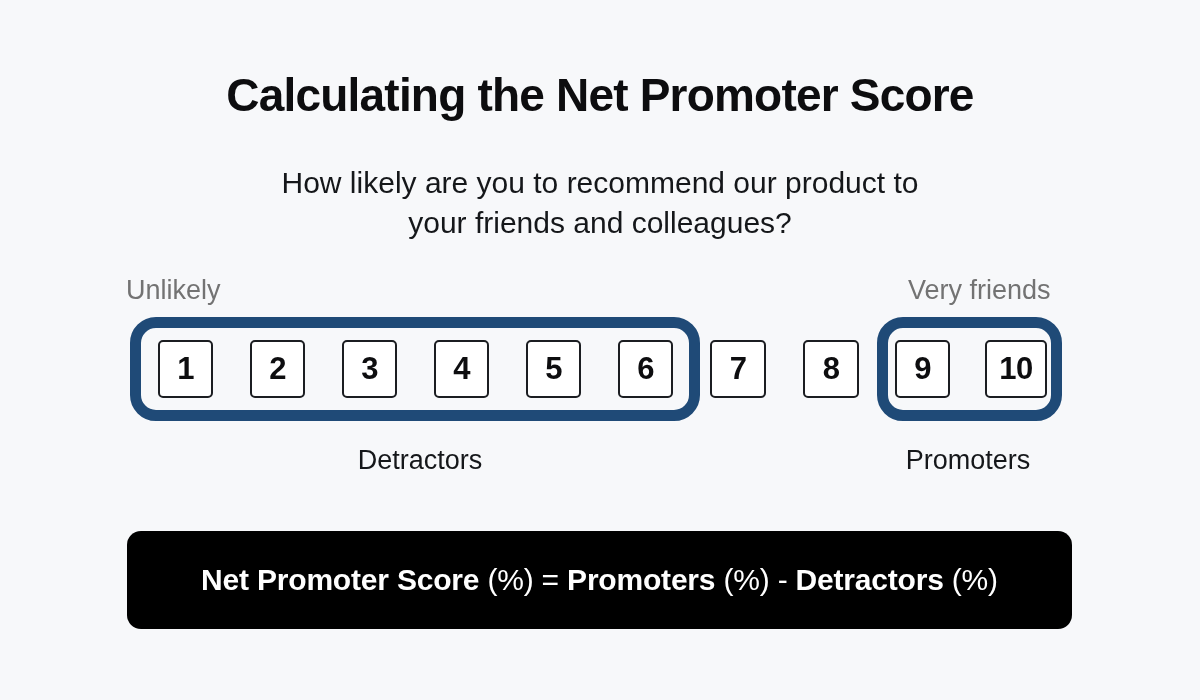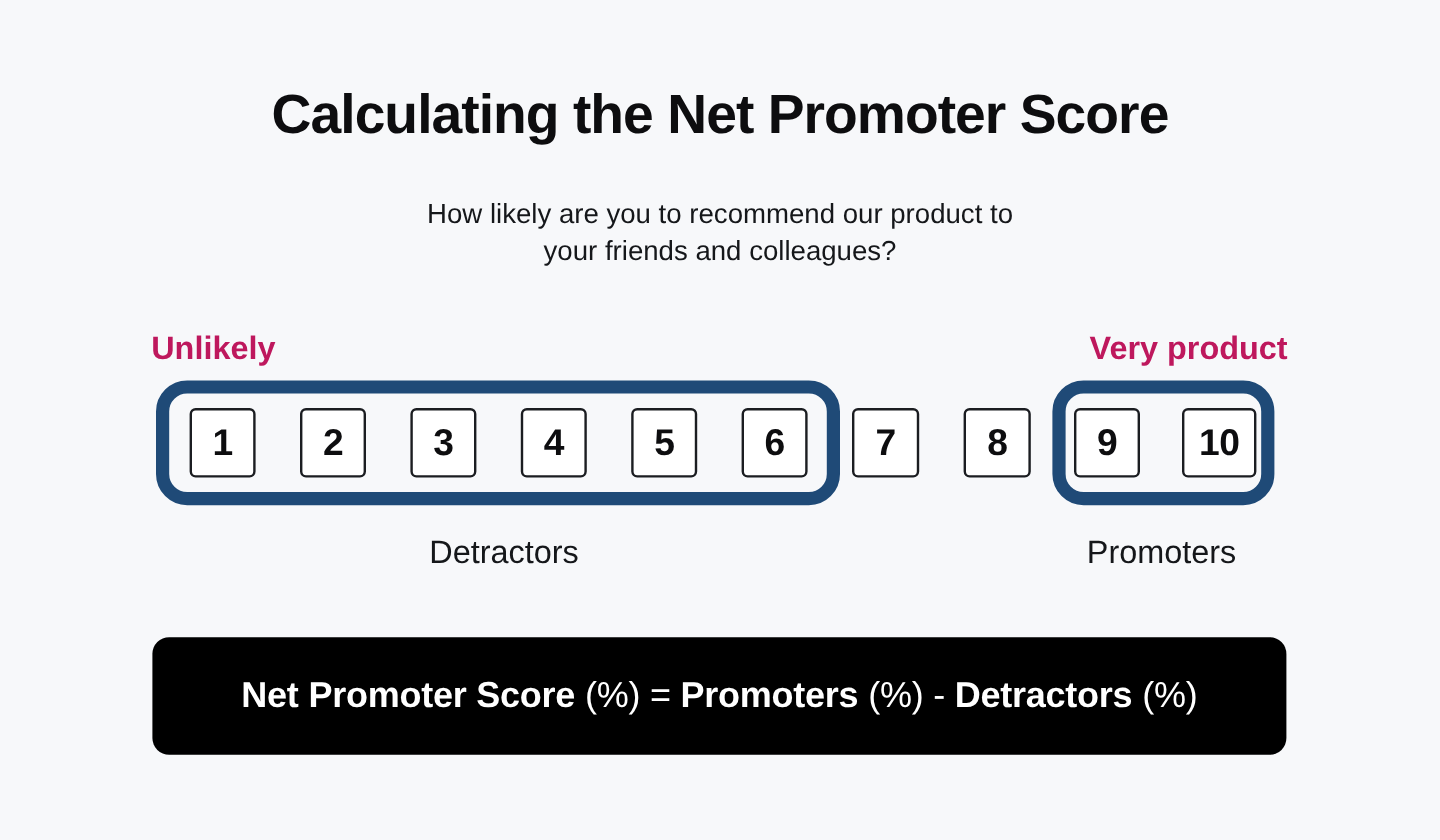--- a/index.html
+++ b/index.html
@@ -38,36 +38,36 @@
     line-height: 1.1;
   }
 
   
   .subtitle {
     position: absolute;
     left: 0;
     top: 163px;
     width: 1200px;
     text-align: center;
-    font-size: 23px;
+    font-size: 30px;
     font-weight: 400;
     color: #15171a;
     line-height: 1.33;
   }
   .subtitle .line {
     display: block;
   }
 
   
   .endpoint-label {
     position: absolute;
     top: 274px;
     font-size: 27px;
-    font-weight: 700;
-    color: #be185d;
+    font-weight: 400;
+    color: #737373;
     line-height: 1.2;
     white-space: nowrap;
   }
   .endpoint-left  { left: 126px; }
   .endpoint-right { left: 908px; }
 
   
   .scale-row {
     position: absolute;
     left: 0;
@@ -163,21 +163,21 @@
 <div class="canvas">
 
   <div class="title">Calculating the Net Promoter Score</div>
 
   <div class="subtitle">
     <span class="line">How likely are you to recommend our product to</span>
     <span class="line">your friends and colleagues?</span>
   </div>
 
   <div class="endpoint-label endpoint-left">Unlikely</div>
-  <div class="endpoint-label endpoint-right">Very product</div>
+  <div class="endpoint-label endpoint-right">Very friends</div>
 
   <div class="scale-row">
     <div class="group-ring group-detractors"></div>
     <div class="group-ring group-promoters"></div>
     <div id="scale-boxes">
         <div class="num-box" style="left: 158px; width: 55px;">1</div>
         <div class="num-box" style="left: 250px; width: 55px;">2</div>
         <div class="num-box" style="left: 342px; width: 55px;">3</div>
         <div class="num-box" style="left: 434px; width: 55px;">4</div>
         <div class="num-box" style="left: 526px; width: 55px;">5</div>

